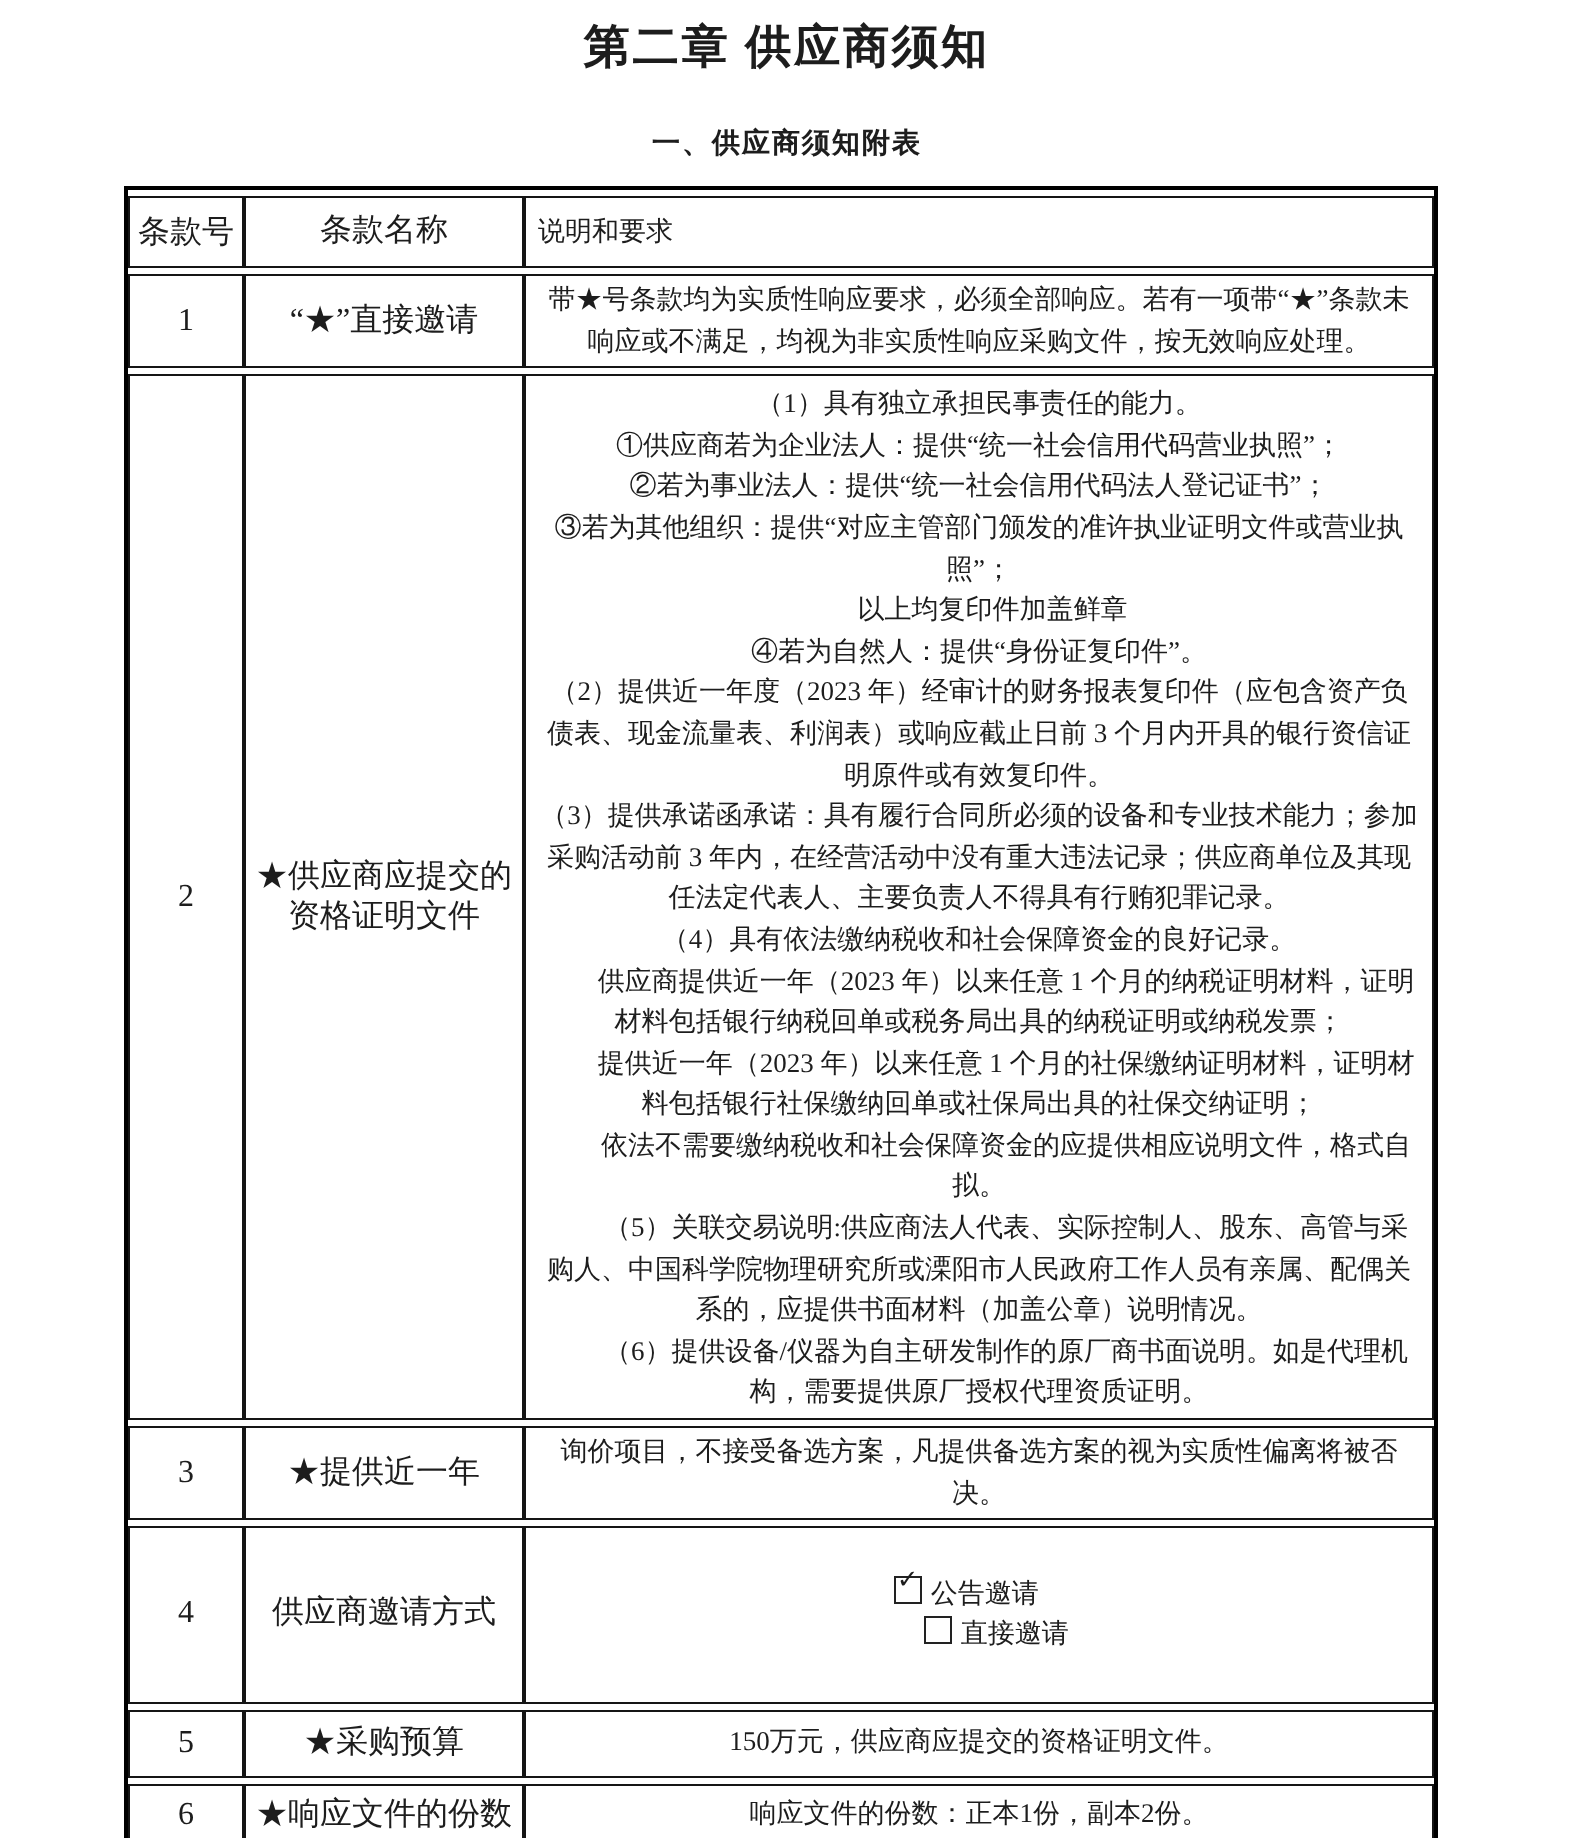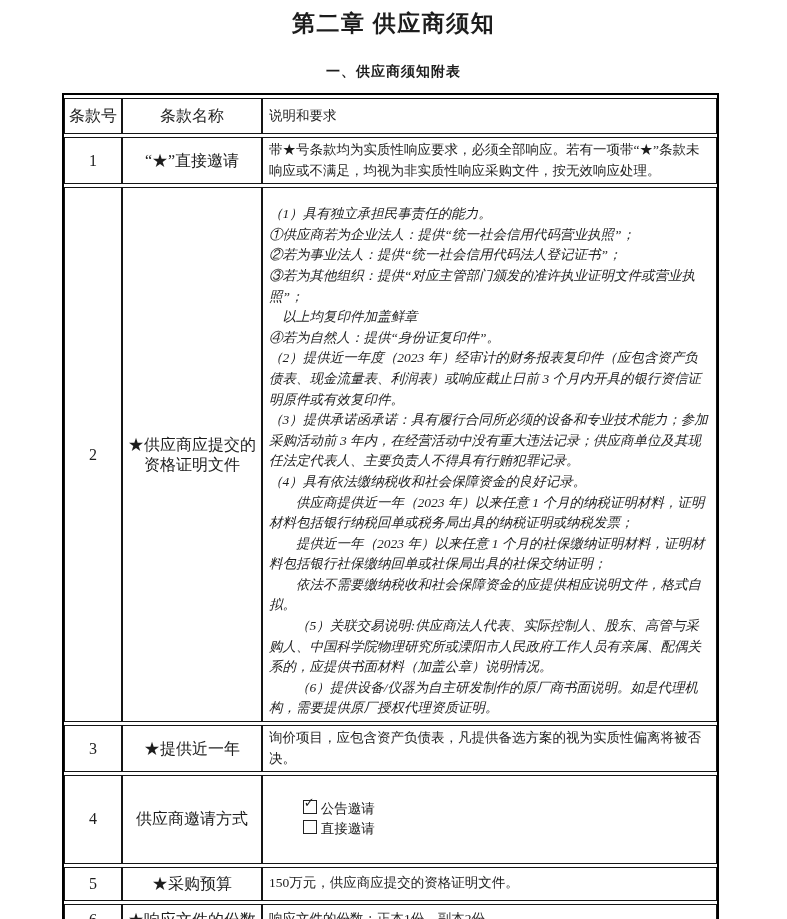--- a/index.html
+++ b/index.html
@@ -20,24 +20,24 @@
     border:2px solid #000;background:#ffffff;
   }
   table.notice{
     width:100%;table-layout:fixed;
     border-collapse:separate;border-spacing:0 3px;
   }
   td{border:1px solid #151515;box-sizing:border-box;font-size:16px;}
   tr.head td{height:36px;text-align:center;vertical-align:middle;}
   .c1{width:58px;text-align:center;vertical-align:middle;}
   .c2{width:140px;text-align:center;vertical-align:middle;padding:2px 5px;line-height:20px;}
-  .c3{text-align:left;vertical-align:middle;padding:2px 6px;
+  .c3{text-align:center;vertical-align:middle;padding:2px 6px;
       font-size:13.5px;line-height:20.6px;white-space:pre-wrap;word-break:break-all;}
   tr.r1 td{height:42px;}
-  tr.r2 .c3{height:515px;vertical-align:top;padding-top:16px;font-style:italic;}
+  tr.r2 .c3{height:515px;vertical-align:top;padding-top:4px;}
   tr.r3 td{height:34px;}
   tr.r4 td{height:32px;}
   tr.r5 td{height:34px;}
   tr.r6 td{height:32px;}
   .opt{display:inline-block;margin-right:46px;white-space:nowrap;}
   .opt:last-child{margin-right:16px;}
   .cb{
     display:inline-block;width:12px;height:12px;border:1px solid #222;
     margin-right:4px;vertical-align:-1px;position:relative;background:#fff;
   }
@@ -91,21 +91,21 @@
 　　供应商提供近一年（2023 年）以来任意 1 个月的纳税证明材料，证明材料包括银行纳税回单或税务局出具的纳税证明或纳税发票；
 　　提供近一年（2023 年）以来任意 1 个月的社保缴纳证明材料，证明材料包括银行社保缴纳回单或社保局出具的社保交纳证明；
 　　依法不需要缴纳税收和社会保障资金的应提供相应说明文件，格式自拟。
 　　（5）关联交易说明:供应商法人代表、实际控制人、股东、高管与采购人、中国科学院物理研究所或溧阳市人民政府工作人员有亲属、配偶关系的，应提供书面材料（加盖公章）说明情况。
 　　（6）提供设备/仪器为自主研发制作的原厂商书面说明。如是代理机构，需要提供原厂授权代理资质证明。</td>
       </tr>
 
       <tr class="r3">
         <td class="c1">3</td>
         <td class="c2">★提供近一年</td>
-        <td class="c3">询价项目，应包含资产负债表，凡提供备选方案的视为实质性偏离将被否决。</td>
+        <td class="c3">询价项目，不接受备选方案，凡提供备选方案的视为实质性偏离将被否决。</td>
       </tr>
 
       <tr class="r4">
         <td class="c1">4</td>
         <td class="c2">供应商邀请方式</td>
         <td class="c3">
           <span class="opt">
             <span class="cb"><span class="mark">✓</span></span><span>公告邀请</span>
           </span>
           <span class="opt">

